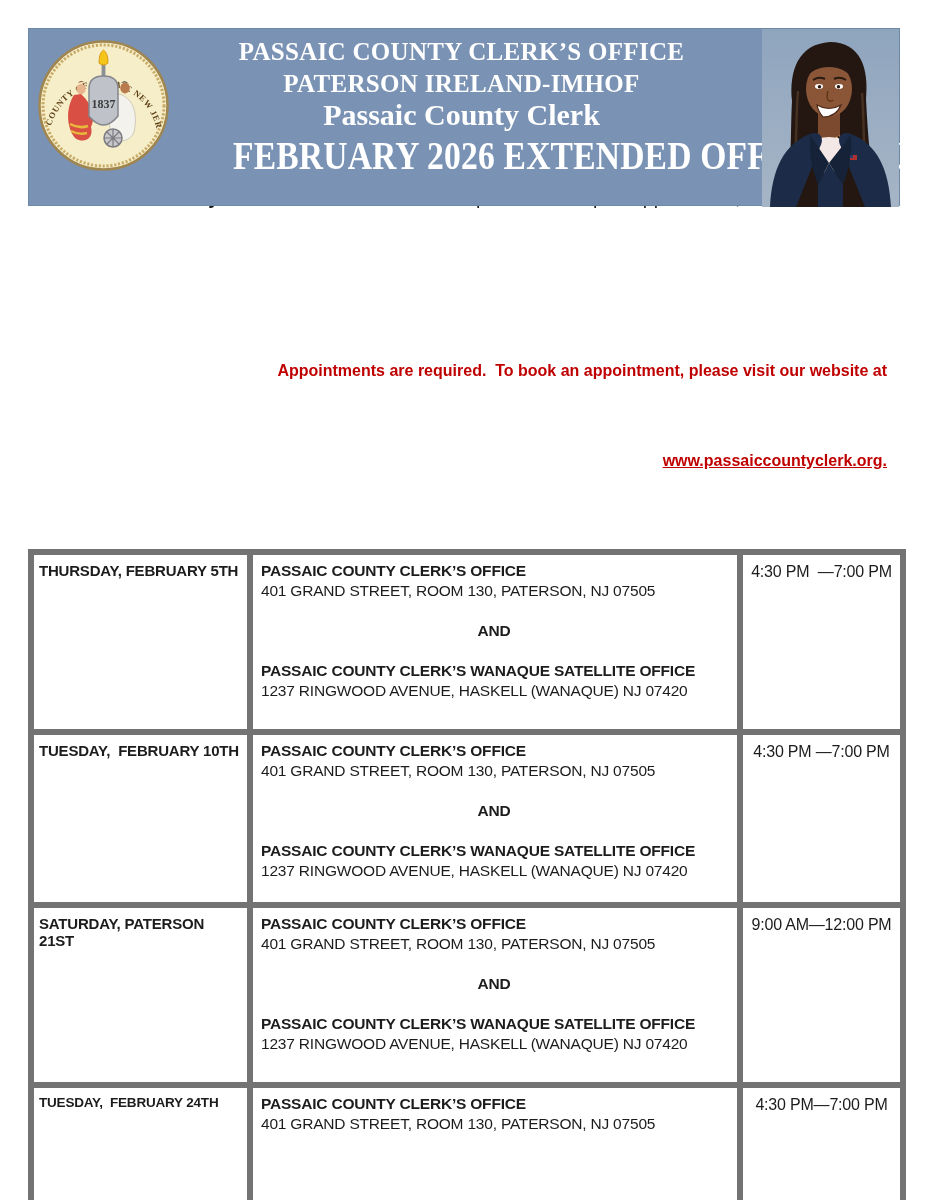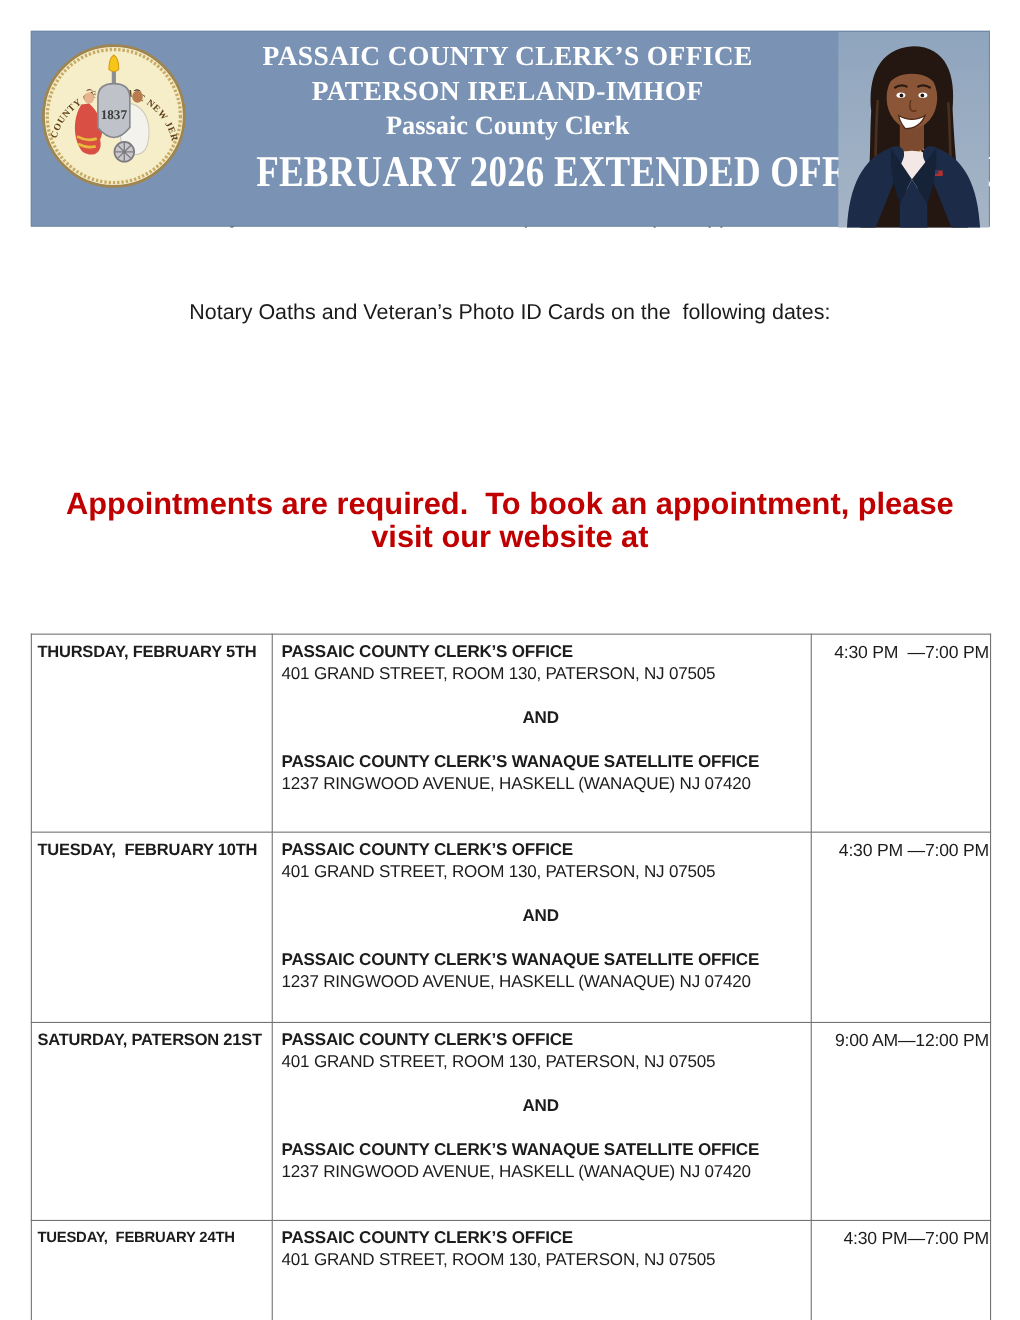--- a/index.html
+++ b/index.html
@@ -12,59 +12,59 @@
     position:absolute;left:28px;top:28px;width:872px;height:178px;
     background:#7a93b5;border:1px solid #6e89a7;box-sizing:border-box;
   }
   .seal{position:absolute;left:8px;top:10px;width:133px;height:133px;}
   .portrait{position:absolute;right:0;top:0;width:137px;height:178px;}
   .banner-text{
     position:absolute;left:135px;right:140px;top:7px;text-align:center;
     color:#ffffff;font-family:"Liberation Serif",serif;font-weight:bold;
   }
   .bl1,.bl2{font-size:25px;line-height:32px;letter-spacing:.3px;}
-  .bl3{font-size:24px;line-height:30px;}
+  .bl3{font-size:30px;line-height:30px;}
   .bl4-wrap{line-height:48px;margin-top:2px;}
   .bl4{
     display:inline-block;font-size:40px;white-space:nowrap;
     transform:scaleX(.84);letter-spacing:.2px;
   }
   
   .intro{
     margin:38px 40px 0 40px;text-align:center;font-size:19.5px;
     line-height:29px;white-space:pre-wrap;color:#1b1b1b;
   }
   .intro .b{font-weight:bold;}
   
   .notice{
-    margin:26px 40px 0 40px;text-align:center;font-size:28px;line-height:30px;
+    margin:26px 40px 0 40px;text-align:right;font-size:16px;line-height:30px;
     font-weight:bold;color:#c00000;white-space:pre-wrap;
   }
   .notice .link{text-decoration:underline;color:#c00000;cursor:pointer;}
   
   table.sched{
     border-collapse:collapse;table-layout:fixed;width:872px;
     margin:13px 0 0 28px;
   }
   .sched td{
-    border:1px solid #737373;vertical-align:top;letter-spacing:-.2px;
+    border:6px solid #737373;vertical-align:top;letter-spacing:-.2px;
   }
   .sched tr:nth-child(1){height:180px;}
   .sched tr:nth-child(2){height:173px;}
   .sched tr:nth-child(3){height:180px;}
   .sched tr:nth-child(4){height:211px;}
   td.date{
     font-weight:bold;font-size:15px;padding:7px 4px 0 5px;white-space:pre-wrap;
   }
   tr.small-date td.date{font-size:13.5px;}
   td.loc{padding:6px 10px 0 8px;font-size:15.5px;line-height:20px;}
   .loc-name{font-weight:bold;}
   .loc-and{font-weight:bold;text-align:center;margin:20px 0;}
   td.time{
-    text-align:right;font-size:16px;padding-top:8px;white-space:pre-wrap;
+    text-align:center;font-size:16px;padding-top:8px;white-space:pre-wrap;
   }
 </style>
 </head>
 <body>
 
 <div class="page">
 
   <div class="banner">
 
     <svg class="seal" viewBox="0 0 133 133">
@@ -143,25 +143,25 @@
       <path d="M56 156 L 67 134 L 81 156 L 81 178 L 56 178 Z" fill="#1c2b47"></path>
 
       <rect x="88" y="126" width="7" height="5" fill="#b03030"></rect>
       <rect x="88" y="126" width="3" height="3" fill="#2a3d6b"></rect>
     </svg>
   </div>
 
   <div class="intro">
     <div>Clerk Danielle Ireland-Imhof is pleased to announce the extended office hours for</div>
     <div><span class="b">February 2026.</span><span>  The Clerk’s Office will process Passport applications, issue</span></div>
-    <div>Notary Oaths and Veteran’s Photo ID Cards on the  following dates:</div>
   </div>
 
   <div class="notice">
     <div>Appointments are required.  To book an appointment, please visit our website at</div>
+    <div><span class="link">www.passaiccountyclerk.org.</span></div>
   </div>
 
   <table class="sched">
     <colgroup>
         <col style="width:219px">
         <col style="width:490px">
         <col style="width:163px">
       </colgroup>
     <tbody>
       <tr>

